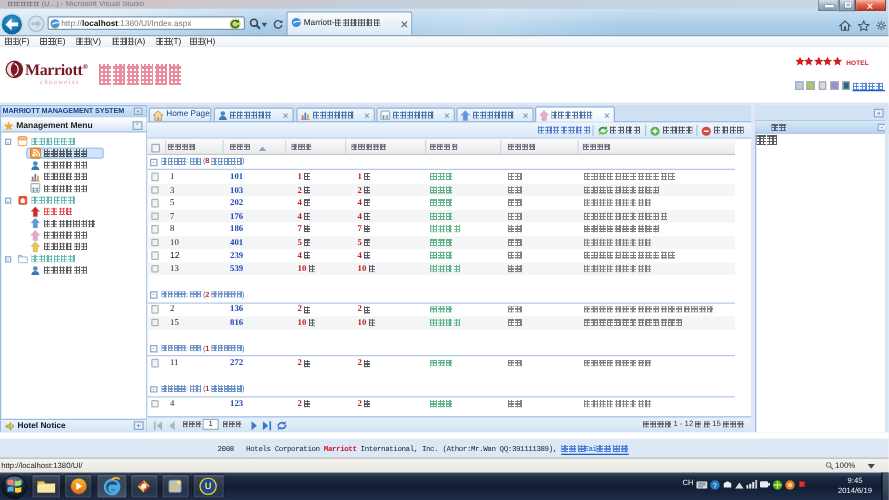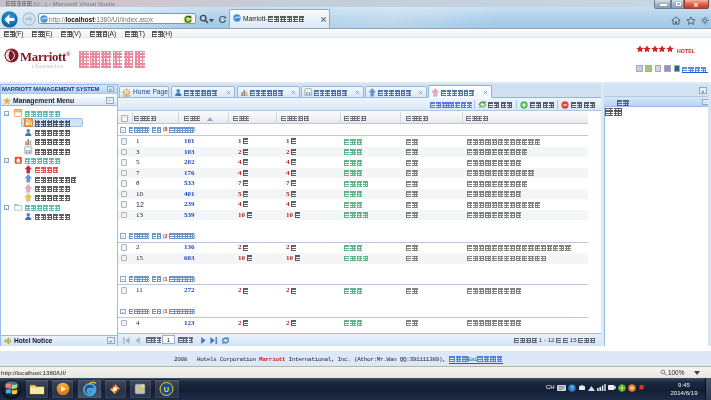--- a/index.html
+++ b/index.html
@@ -334,21 +334,21 @@
 <div class="a" style="left:120.5px;top:169.5px;width:6.5px;height:6.5px;background:linear-gradient(135deg,#e9ebee,#f9fafb);border:1px solid #aeb3b9;border-radius:1px"></div>
 <div class="a" style="left:136px;top:169.5px;width:20px;height:7px;font-family:Liberation Serif,serif;font-size:7px;color:#223;line-height:7px">7</div>
 <div class="a" style="left:184px;top:169.5px;width:24px;height:7px;font-family:Liberation Serif,serif;font-size:7px;color:#2244bb;font-weight:bold;line-height:7px">176</div>
 <div class="a" style="left:238px;top:169.5px;width:30px;height:7px;font-family:Liberation Serif,serif;font-size:7px;line-height:7px"><b style="color:#c02020">4</b> <i class="z" style="display:inline-block;vertical-align:middle;width:5.4px;height:6px;color:#223;--c:5.4px;--p:6px"></i></div>
 <div class="a" style="left:286px;top:169.5px;width:30px;height:7px;font-family:Liberation Serif,serif;font-size:7px;line-height:7px"><b style="color:#c02020">4</b> <i class="z" style="display:inline-block;vertical-align:middle;width:5.4px;height:6px;color:#223;--c:5.4px;--p:6px"></i></div>
 <div class="a" style="left:344px;top:169.8px;width:34px;height:6.5px;font-size:6.4px;line-height:6.5px"><i class="z" style="display:inline-block;vertical-align:middle;width:17.9px;height:5.8px;color:#2a9a60;--c:5.3px;--p:6.3px"></i></div>
 <div class="a" style="left:406px;top:169.8px;width:30px;height:6.5px;font-size:6.4px;line-height:6.5px"><i class="z" style="display:inline-block;vertical-align:middle;width:11.6px;height:5.8px;color:#555;--c:5.3px;--p:6.3px"></i></div>
 <div class="a" style="left:467px;top:169.8px;width:118px;height:6.5px;font-size:6.4px;line-height:6.5px"><i class="z" style="display:inline-block;vertical-align:middle;width:66.7px;height:5.8px;color:#555;--c:5.15px;--p:6.15px"></i></div>
 <div class="a" style="left:120.5px;top:180.0px;width:6.5px;height:6.5px;background:linear-gradient(135deg,#e9ebee,#f9fafb);border:1px solid #aeb3b9;border-radius:1px"></div>
 <div class="a" style="left:136px;top:180.0px;width:20px;height:7px;font-family:Liberation Serif,serif;font-size:7px;color:#223;line-height:7px">8</div>
-<div class="a" style="left:184px;top:180.0px;width:24px;height:7px;font-family:Liberation Serif,serif;font-size:7px;color:#2244bb;font-weight:bold;line-height:7px">533</div>
+<div class="a" style="left:184px;top:180.0px;width:24px;height:7px;font-family:Liberation Serif,serif;font-size:7px;color:#2244bb;font-weight:bold;line-height:7px">186</div>
 <div class="a" style="left:238px;top:180.0px;width:30px;height:7px;font-family:Liberation Serif,serif;font-size:7px;line-height:7px"><b style="color:#c02020">7</b> <i class="z" style="display:inline-block;vertical-align:middle;width:5.4px;height:6px;color:#223;--c:5.4px;--p:6px"></i></div>
 <div class="a" style="left:286px;top:180.0px;width:30px;height:7px;font-family:Liberation Serif,serif;font-size:7px;line-height:7px"><b style="color:#c02020">7</b> <i class="z" style="display:inline-block;vertical-align:middle;width:5.4px;height:6px;color:#223;--c:5.4px;--p:6px"></i></div>
 <div class="a" style="left:344px;top:180.3px;width:34px;height:6.5px;font-size:6.4px;line-height:6.5px"><i class="z" style="display:inline-block;vertical-align:middle;width:24.2px;height:5.8px;color:#2a9a60;--c:5.3px;--p:6.3px"></i></div>
 <div class="a" style="left:406px;top:180.3px;width:30px;height:6.5px;font-size:6.4px;line-height:6.5px"><i class="z" style="display:inline-block;vertical-align:middle;width:11.6px;height:5.8px;color:#555;--c:5.3px;--p:6.3px"></i></div>
 <div class="a" style="left:467px;top:180.3px;width:118px;height:6.5px;font-size:6.4px;line-height:6.5px"><i class="z" style="display:inline-block;vertical-align:middle;width:60.5px;height:5.8px;color:#555;--c:5.15px;--p:6.15px"></i></div>
 <div class="a" style="left:118px;top:188.8px;width:470px;height:10.5px;background:#f3f5f7"></div>
 <div class="a" style="left:120.5px;top:190.5px;width:6.5px;height:6.5px;background:linear-gradient(135deg,#e9ebee,#f9fafb);border:1px solid #aeb3b9;border-radius:1px"></div>
 <div class="a" style="left:136px;top:190.5px;width:20px;height:7px;font-family:Liberation Serif,serif;font-size:7px;color:#223;line-height:7px">10</div>
 <div class="a" style="left:184px;top:190.5px;width:24px;height:7px;font-family:Liberation Serif,serif;font-size:7px;color:#2244bb;font-weight:bold;line-height:7px">401</div>
 <div class="a" style="left:238px;top:190.5px;width:30px;height:7px;font-family:Liberation Serif,serif;font-size:7px;line-height:7px"><b style="color:#c02020">5</b> <i class="z" style="display:inline-block;vertical-align:middle;width:5.4px;height:6px;color:#223;--c:5.4px;--p:6px"></i></div>
@@ -380,21 +380,21 @@
 <div class="a" style="left:136px;top:244.3px;width:20px;height:7px;font-family:Liberation Serif,serif;font-size:7px;color:#223;line-height:7px">2</div>
 <div class="a" style="left:184px;top:244.3px;width:24px;height:7px;font-family:Liberation Serif,serif;font-size:7px;color:#2244bb;font-weight:bold;line-height:7px">136</div>
 <div class="a" style="left:238px;top:244.3px;width:30px;height:7px;font-family:Liberation Serif,serif;font-size:7px;line-height:7px"><b style="color:#c02020">2</b> <i class="z" style="display:inline-block;vertical-align:middle;width:5.4px;height:6px;color:#223;--c:5.4px;--p:6px"></i></div>
 <div class="a" style="left:286px;top:244.3px;width:30px;height:7px;font-family:Liberation Serif,serif;font-size:7px;line-height:7px"><b style="color:#c02020">2</b> <i class="z" style="display:inline-block;vertical-align:middle;width:5.4px;height:6px;color:#223;--c:5.4px;--p:6px"></i></div>
 <div class="a" style="left:344px;top:244.60000000000002px;width:34px;height:6.5px;font-size:6.4px;line-height:6.5px"><i class="z" style="display:inline-block;vertical-align:middle;width:17.9px;height:5.8px;color:#2a9a60;--c:5.3px;--p:6.3px"></i></div>
 <div class="a" style="left:406px;top:244.60000000000002px;width:30px;height:6.5px;font-size:6.4px;line-height:6.5px"><i class="z" style="display:inline-block;vertical-align:middle;width:11.6px;height:5.8px;color:#555;--c:5.3px;--p:6.3px"></i></div>
 <div class="a" style="left:467px;top:244.60000000000002px;width:118px;height:6.5px;font-size:6.4px;line-height:6.5px"><i class="z" style="display:inline-block;vertical-align:middle;width:103.6px;height:5.8px;color:#555;--c:5.15px;--p:6.15px"></i></div>
 <div class="a" style="left:118px;top:253.10000000000002px;width:470px;height:10.5px;background:#f3f5f7"></div>
 <div class="a" style="left:120.5px;top:254.8px;width:6.5px;height:6.5px;background:linear-gradient(135deg,#e9ebee,#f9fafb);border:1px solid #aeb3b9;border-radius:1px"></div>
 <div class="a" style="left:136px;top:254.8px;width:20px;height:7px;font-family:Liberation Serif,serif;font-size:7px;color:#223;line-height:7px">15</div>
-<div class="a" style="left:184px;top:254.8px;width:24px;height:7px;font-family:Liberation Serif,serif;font-size:7px;color:#2244bb;font-weight:bold;line-height:7px">603</div>
+<div class="a" style="left:184px;top:254.8px;width:24px;height:7px;font-family:Liberation Serif,serif;font-size:7px;color:#2244bb;font-weight:bold;line-height:7px">816</div>
 <div class="a" style="left:238px;top:254.8px;width:30px;height:7px;font-family:Liberation Serif,serif;font-size:7px;line-height:7px"><b style="color:#c02020">10</b> <i class="z" style="display:inline-block;vertical-align:middle;width:5.4px;height:6px;color:#223;--c:5.4px;--p:6px"></i></div>
 <div class="a" style="left:286px;top:254.8px;width:30px;height:7px;font-family:Liberation Serif,serif;font-size:7px;line-height:7px"><b style="color:#c02020">10</b> <i class="z" style="display:inline-block;vertical-align:middle;width:5.4px;height:6px;color:#223;--c:5.4px;--p:6px"></i></div>
 <div class="a" style="left:344px;top:255.10000000000002px;width:34px;height:6.5px;font-size:6.4px;line-height:6.5px"><i class="z" style="display:inline-block;vertical-align:middle;width:24.2px;height:5.8px;color:#2a9a60;--c:5.3px;--p:6.3px"></i></div>
 <div class="a" style="left:406px;top:255.10000000000002px;width:30px;height:6.5px;font-size:6.4px;line-height:6.5px"><i class="z" style="display:inline-block;vertical-align:middle;width:11.6px;height:5.8px;color:#555;--c:5.3px;--p:6.3px"></i></div>
 <div class="a" style="left:467px;top:255.10000000000002px;width:118px;height:6.5px;font-size:6.4px;line-height:6.5px"><i class="z" style="display:inline-block;vertical-align:middle;width:79.0px;height:5.8px;color:#555;--c:5.15px;--p:6.15px"></i></div>
 <div class="a" style="left:120px;top:276.20000000000005px;width:5.5px;height:5.5px;background:#fff;border:1px solid #8aa9cc;font-size:5px;line-height:4px;text-align:center;color:#345">-</div>
 <div class="a" style="left:129px;top:275.6px;width:200px;height:7px;font-size:6px;line-height:7px;white-space:nowrap;letter-spacing:-.3px"><i class="z" style="display:inline-block;vertical-align:middle;width:19.8px;height:5.8px;color:#3b6eb5;--c:4.5px;--p:5.1px"></i><span style="color:#3b6eb5">: </span><i class="z" style="display:inline-block;vertical-align:middle;width:9.6px;height:5.8px;color:#3b6eb5;--c:4.5px;--p:5.1px"></i><span style="color:#3b6eb5"> (</span><b style="color:#c03028">1</b> <i class="z" style="display:inline-block;vertical-align:middle;width:24.9px;height:5.8px;color:#3b6eb5;--c:4.5px;--p:5.1px"></i><span style="color:#3b6eb5">)</span></div>
 <div class="a" style="left:118px;top:284.40000000000003px;width:470px;height:1px;background:#b5cbe5"></div>
 <div class="a" style="left:120.5px;top:287.20000000000005px;width:6.5px;height:6.5px;background:linear-gradient(135deg,#e9ebee,#f9fafb);border:1px solid #aeb3b9;border-radius:1px"></div>
 <div class="a" style="left:136px;top:287.20000000000005px;width:20px;height:7px;font-family:Liberation Serif,serif;font-size:7px;color:#223;line-height:7px">11</div>

